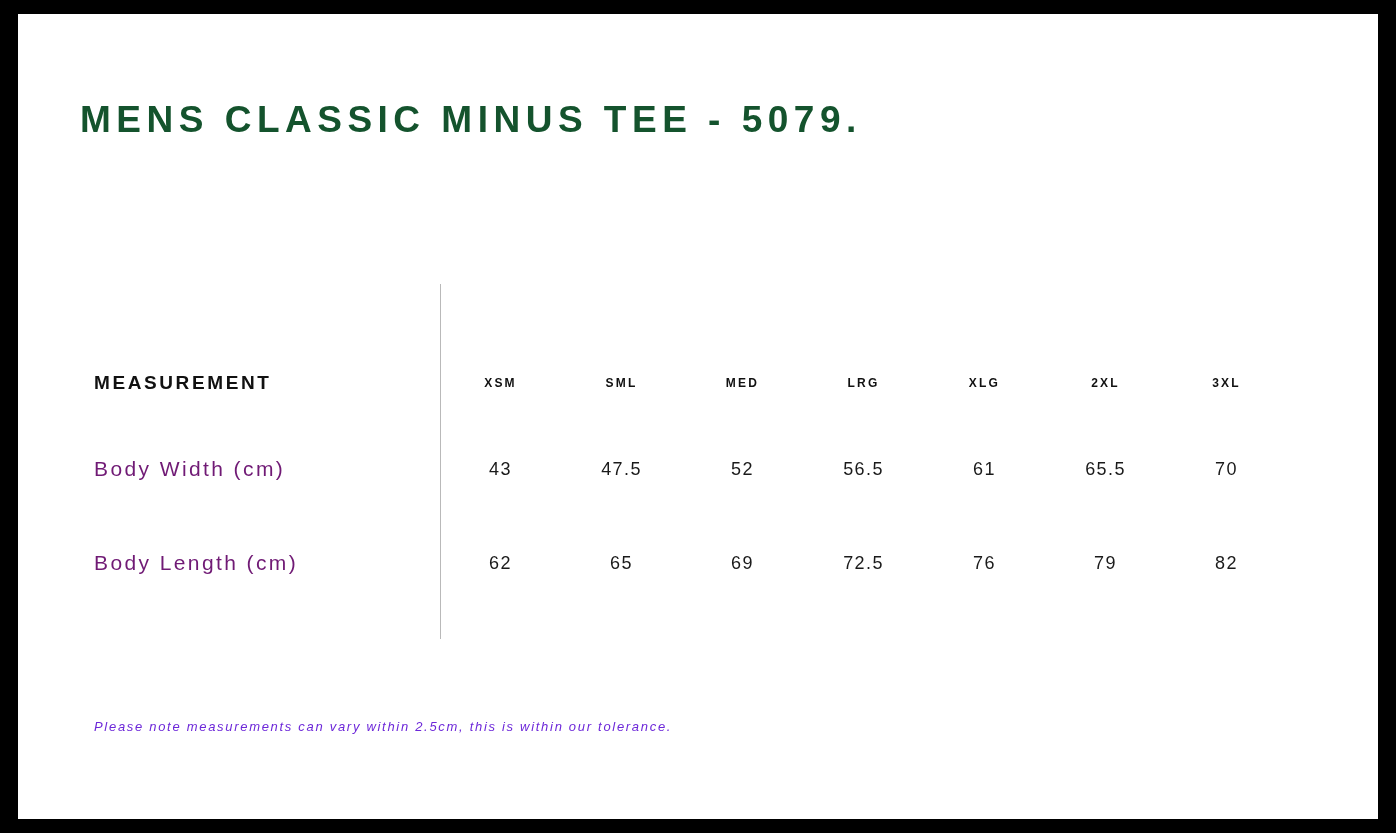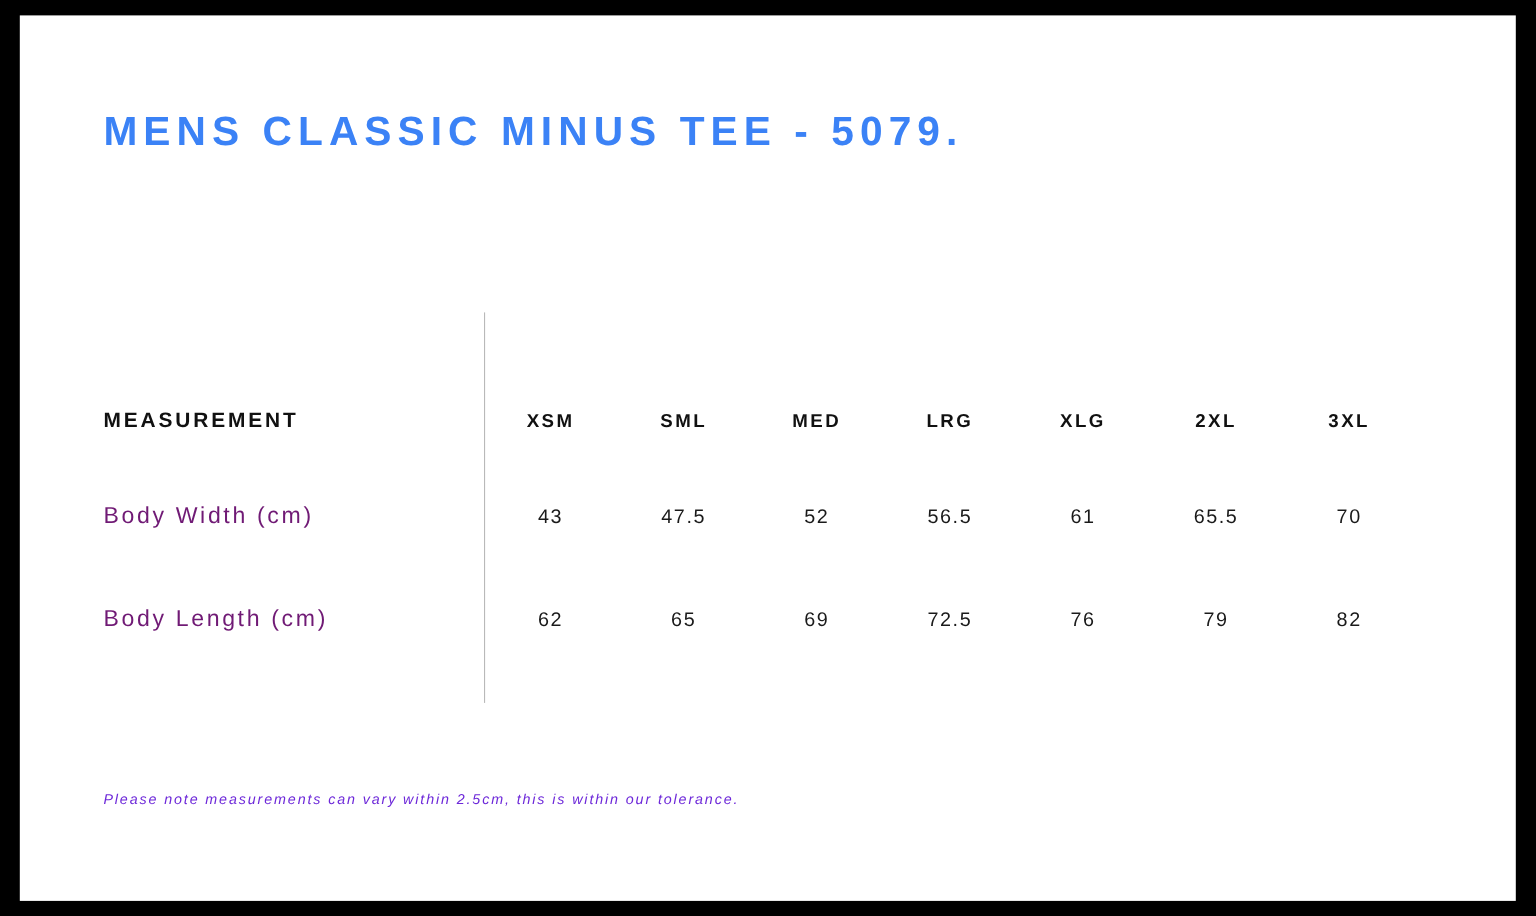--- a/index.html
+++ b/index.html
@@ -26,26 +26,26 @@
     position: absolute;
     left: 18px;
     top: 14px;
     width: 1360px;
     height: 805px;
     background: #ffffff;
     box-sizing: border-box;
   }
   .title {
     position: absolute;
-    left: 76px;
+    left: 62px;
     top: 85px;
     font-size: 37px;
     font-weight: bold;
     letter-spacing: 5.5px;
-    color: #3b82f6;
+    color: #14532d;
     white-space: nowrap;
   }
   .table-wrap {
     position: absolute;
     left: 0;
     top: 0;
     width: 1360px;
     height: 805px;
     padding-left: 40px;
   }
@@ -80,21 +80,21 @@
   th.hdr-measure {
     font-size: 19px;
     font-weight: bold;
     letter-spacing: 2.6px;
     color: #111111;
     text-align: left;
     height: 78px;
     vertical-align: middle;
   }
   th.hdr-size {
-    font-size: 17px;
+    font-size: 12px;
     font-weight: bold;
     letter-spacing: 2.2px;
     color: #111111;
     text-align: center;
     height: 78px;
     vertical-align: middle;
   }
   td.row-label {
     font-size: 21px;
     letter-spacing: 2.4px;

